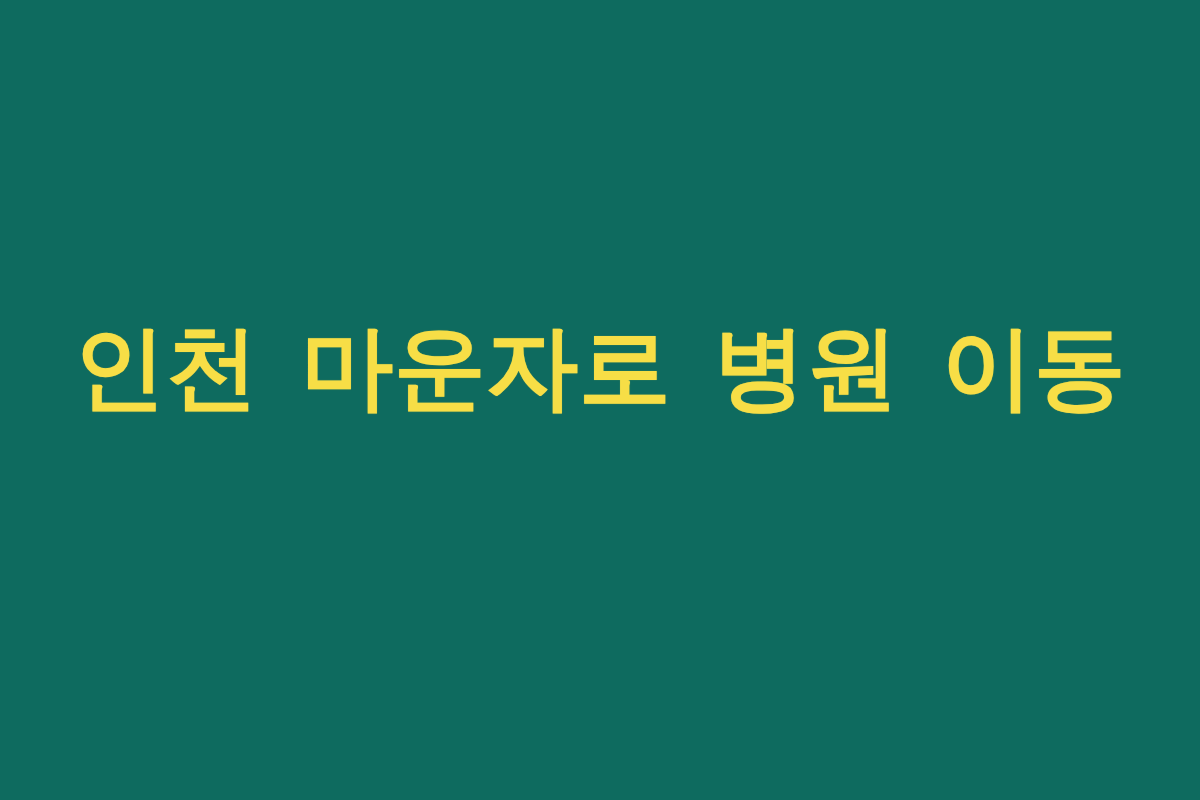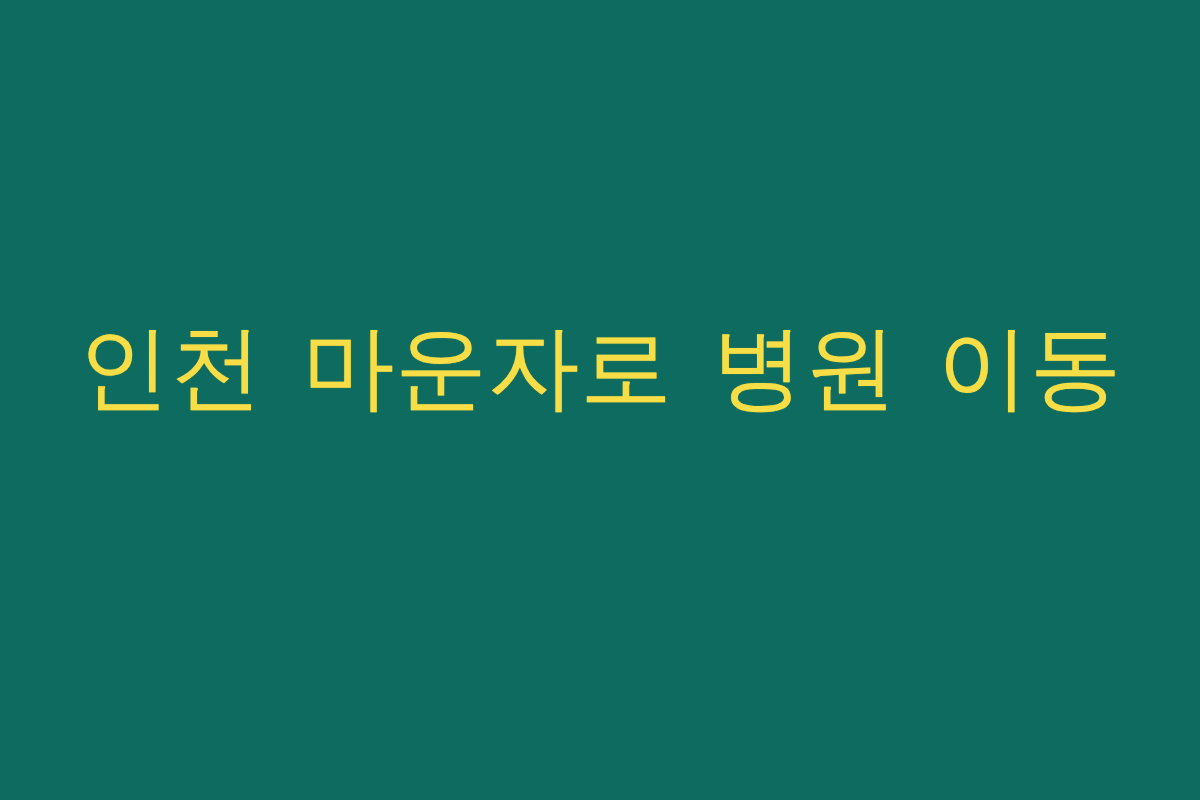--- a/index.html
+++ b/index.html
@@ -26,21 +26,21 @@
     background-color: #0E6B5F;
   }
 
   #headline {
     width: 1120px;
     margin: 0;
     padding: 0;
     text-align: center;
     color: #F7DE46;
     font-family: "DejaVu Sans", "Liberation Sans", sans-serif;
-    font-weight: 400;
+    font-weight: 700;
     font-size: 92px;
     line-height: 1.42;
     letter-spacing: 0.5px;
     word-spacing: 10px;
     
     -webkit-font-smoothing: antialiased;
     transform: translateY(-32px);
   }
 
   #headline .line {

